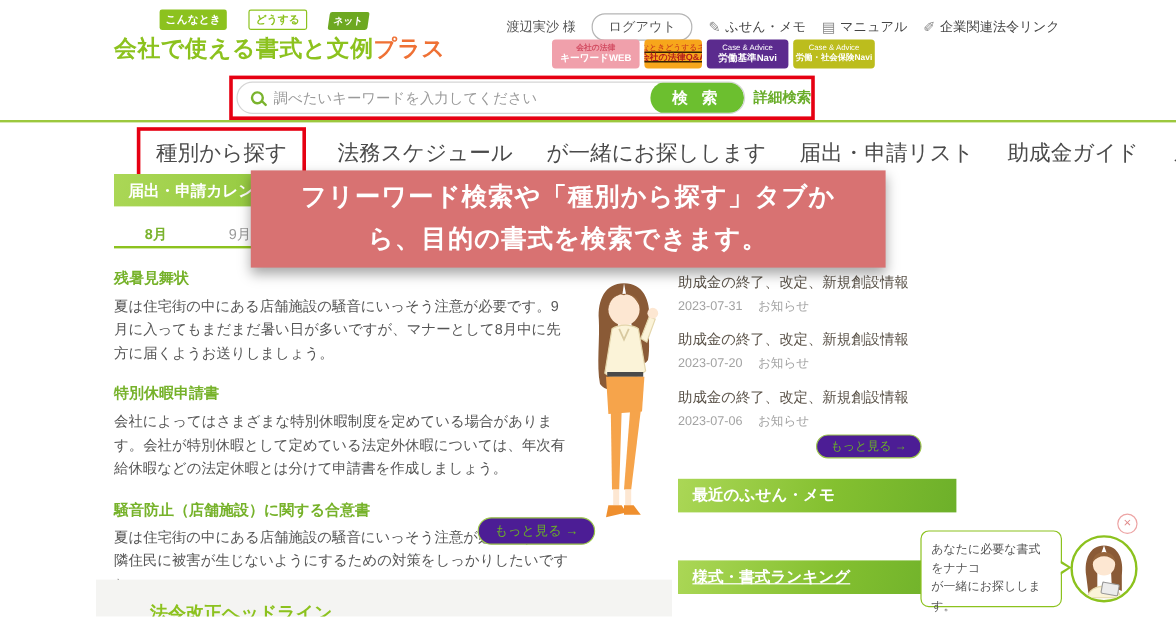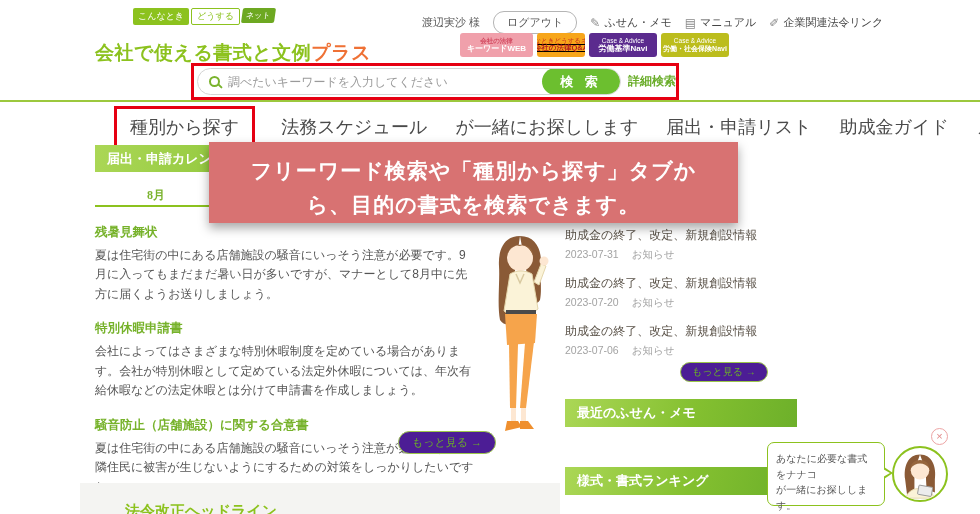--- a/index.html
+++ b/index.html
@@ -1,25 +1,25 @@
 <!DOCTYPE html>
 <html><head>
 <meta charset="utf-8">
 <style>
   * { margin:0; padding:0; box-sizing:border-box; }
   body { font-family:"Liberation Sans","DejaVu Sans",sans-serif; background:#fff; }
   .page { position:relative; width:980px; height:514px; overflow:hidden; background:#fff; }
 
   
   .logo { position:absolute; left:95px; top:8px; }
-  .logo-badges { display:flex; align-items:flex-start; gap:2px; margin-left:38px; font-size:9px; font-weight:normal; }
+  .logo-badges { display:flex; align-items:flex-end; gap:18px; margin-left:38px; font-size:9px; font-weight:bold; }
   .badge1 { background:#8cc21e; color:#fff; padding:2px 5px; border-radius:2px; }
   .badge2 { background:#fff; color:#8cc21e; border:1px solid #8cc21e; padding:1px 5px; border-radius:2px; }
   .badge3 { background:#6da821; color:#fff; padding:2px 4px; font-size:8px; border-radius:2px; transform:skewX(-8deg); }
-  .logo-title { margin-top:15px; font-size:19px; font-weight:bold; color:#8cc21e; letter-spacing:0.5px; }
+  .logo-title { margin-top:3px; font-size:19px; font-weight:bold; color:#8cc21e; letter-spacing:0.5px; }
   .logo-title .accent { color:#ef7135; }
 
   
   .user-row { position:absolute; left:422px; top:11px; display:flex; align-items:center; gap:13px; font-size:11px; color:#555; }
   .user-name { white-space:nowrap; }
   .logout-btn { border:1px solid #b5b5b5; border-radius:11px; padding:3px 13px; background:#fff; color:#555; font-size:11px; cursor:pointer; white-space:nowrap; }
   .quick-link { display:flex; align-items:center; gap:4px; color:#444; cursor:pointer; white-space:nowrap; }
   .quick-link .ic { color:#888; font-size:12px; }
 
   
@@ -42,47 +42,47 @@
   .search-btn { flex:none; width:78px; height:27px; background:#6cbf2f; border:none; border-radius:14px; color:#fff; font-weight:bold; font-size:13px; letter-spacing:4px; cursor:pointer; font-family:inherit; }
   .adv-link { margin-left:7px; color:#6aad2a; font-size:12px; font-weight:bold; cursor:pointer; white-space:nowrap; }
 
   
   .top-sep { position:absolute; left:0; top:100px; width:980px; height:2px; background:#9cc83e; }
   .nav { position:absolute; left:114px; top:105px; display:flex; align-items:center; font-size:18px; color:#4a4a4a; }
   .nav-item { padding:10px 0; margin-right:28px; cursor:pointer; white-space:nowrap; }
   .nav-item-boxed { border:3px solid #e60012; padding:6px 13px; margin-right:26px; }
 
   
-  .overlay-tip { position:absolute; left:209px; top:142px; width:529px; height:81px; background:#d87272; z-index:30; box-shadow:0 5px 10px rgba(0,0,0,0.35); display:flex; flex-direction:column; justify-content:flex-end; align-items:center; color:#fff; font-weight:bold; font-size:21px; line-height:1.65; letter-spacing:1px; }
+  .overlay-tip { position:absolute; left:209px; top:142px; width:529px; height:81px; background:#d87272; z-index:30; box-shadow:0 5px 10px rgba(0,0,0,0.35); display:flex; flex-direction:column; justify-content:center; align-items:center; color:#fff; font-weight:bold; font-size:21px; line-height:1.65; letter-spacing:1px; }
 
   
   .g-banner { background:linear-gradient(105deg,#abd756 0%,#84c030 55%,#6db02a 100%); color:#fff; font-weight:bold; font-size:13px; display:flex; align-items:center; padding-left:12px; }
 
   
   .cal-banner { position:absolute; left:95px; top:145px; width:420px; height:27px; }
   .month-tabs { position:absolute; left:95px; top:183px; width:420px; height:24px; border-bottom:2px solid #8cc21e; display:flex; }
-  .month-tab { width:70px; text-align:right; font-size:12px; padding-top:4px; cursor:pointer;font-family:Liberation Serif, serif; }
+  .month-tab { width:70px; text-align:center; font-size:12px; padding-top:4px; cursor:pointer; }
   .month-tab.active { color:#7ab32d; font-weight:bold; }
   .month-tab.idle { color:#999; }
   .entries { position:absolute; left:95px; top:224px; width:380px; }
   .entry { margin-bottom:16px; }
   .entry h4 { color:#76b22a; font-size:12.5px; margin-bottom:5px; cursor:pointer; }
   .entry p { font-size:12px; color:#555; line-height:1.62; }
   .more-pill { position:absolute; border:1px solid #9bc64a; border-radius:20px; background:#4c1d95; color:#6aad2a; font-size:11px; padding:3px 13px; cursor:pointer; white-space:nowrap; }
   .more-left { left:398px; top:431px; }
   .more-right { left:680px; top:362px; font-size:10px; padding:2px 11px; }
 
   
   .news { position:absolute; left:565px; top:227px; width:197px; }
   .news-item { margin-bottom:13px; }
   .news-title { font-size:12px; color:#595147; margin-bottom:4px; cursor:pointer; }
   .news-meta { font-size:10.5px; color:#a3a3a3; }
   .news-meta .cat { margin-left:10px; }
   .sb-banner1 { position:absolute; left:565px; top:399px; width:232px; height:28px; }
-  .sb-banner2 { position:absolute; left:565px; top:467px; width:228px; height:28px; }
+  .sb-banner2 { position:absolute; left:565px; top:467px; width:228px; height:28px;text-decoration:underline; }
 
   
   .footer-gray { position:absolute; left:80px; top:483px; width:480px; height:31px; background:#f4f4f2; }
   .footer-head { position:absolute; left:45px; top:19px; color:#8cc21e; font-size:15px; font-weight:bold; white-space:nowrap; }
 
   
   .woman { position:absolute; left:478px; top:230px; z-index:2; }
 
   
   .close-circle { position:absolute; left:931px; top:428px; width:17px; height:17px; border:1px solid #eda4a4; border-radius:50%; color:#e08a8a; font-size:11px; line-height:15px; text-align:center; cursor:pointer; z-index:40; }

